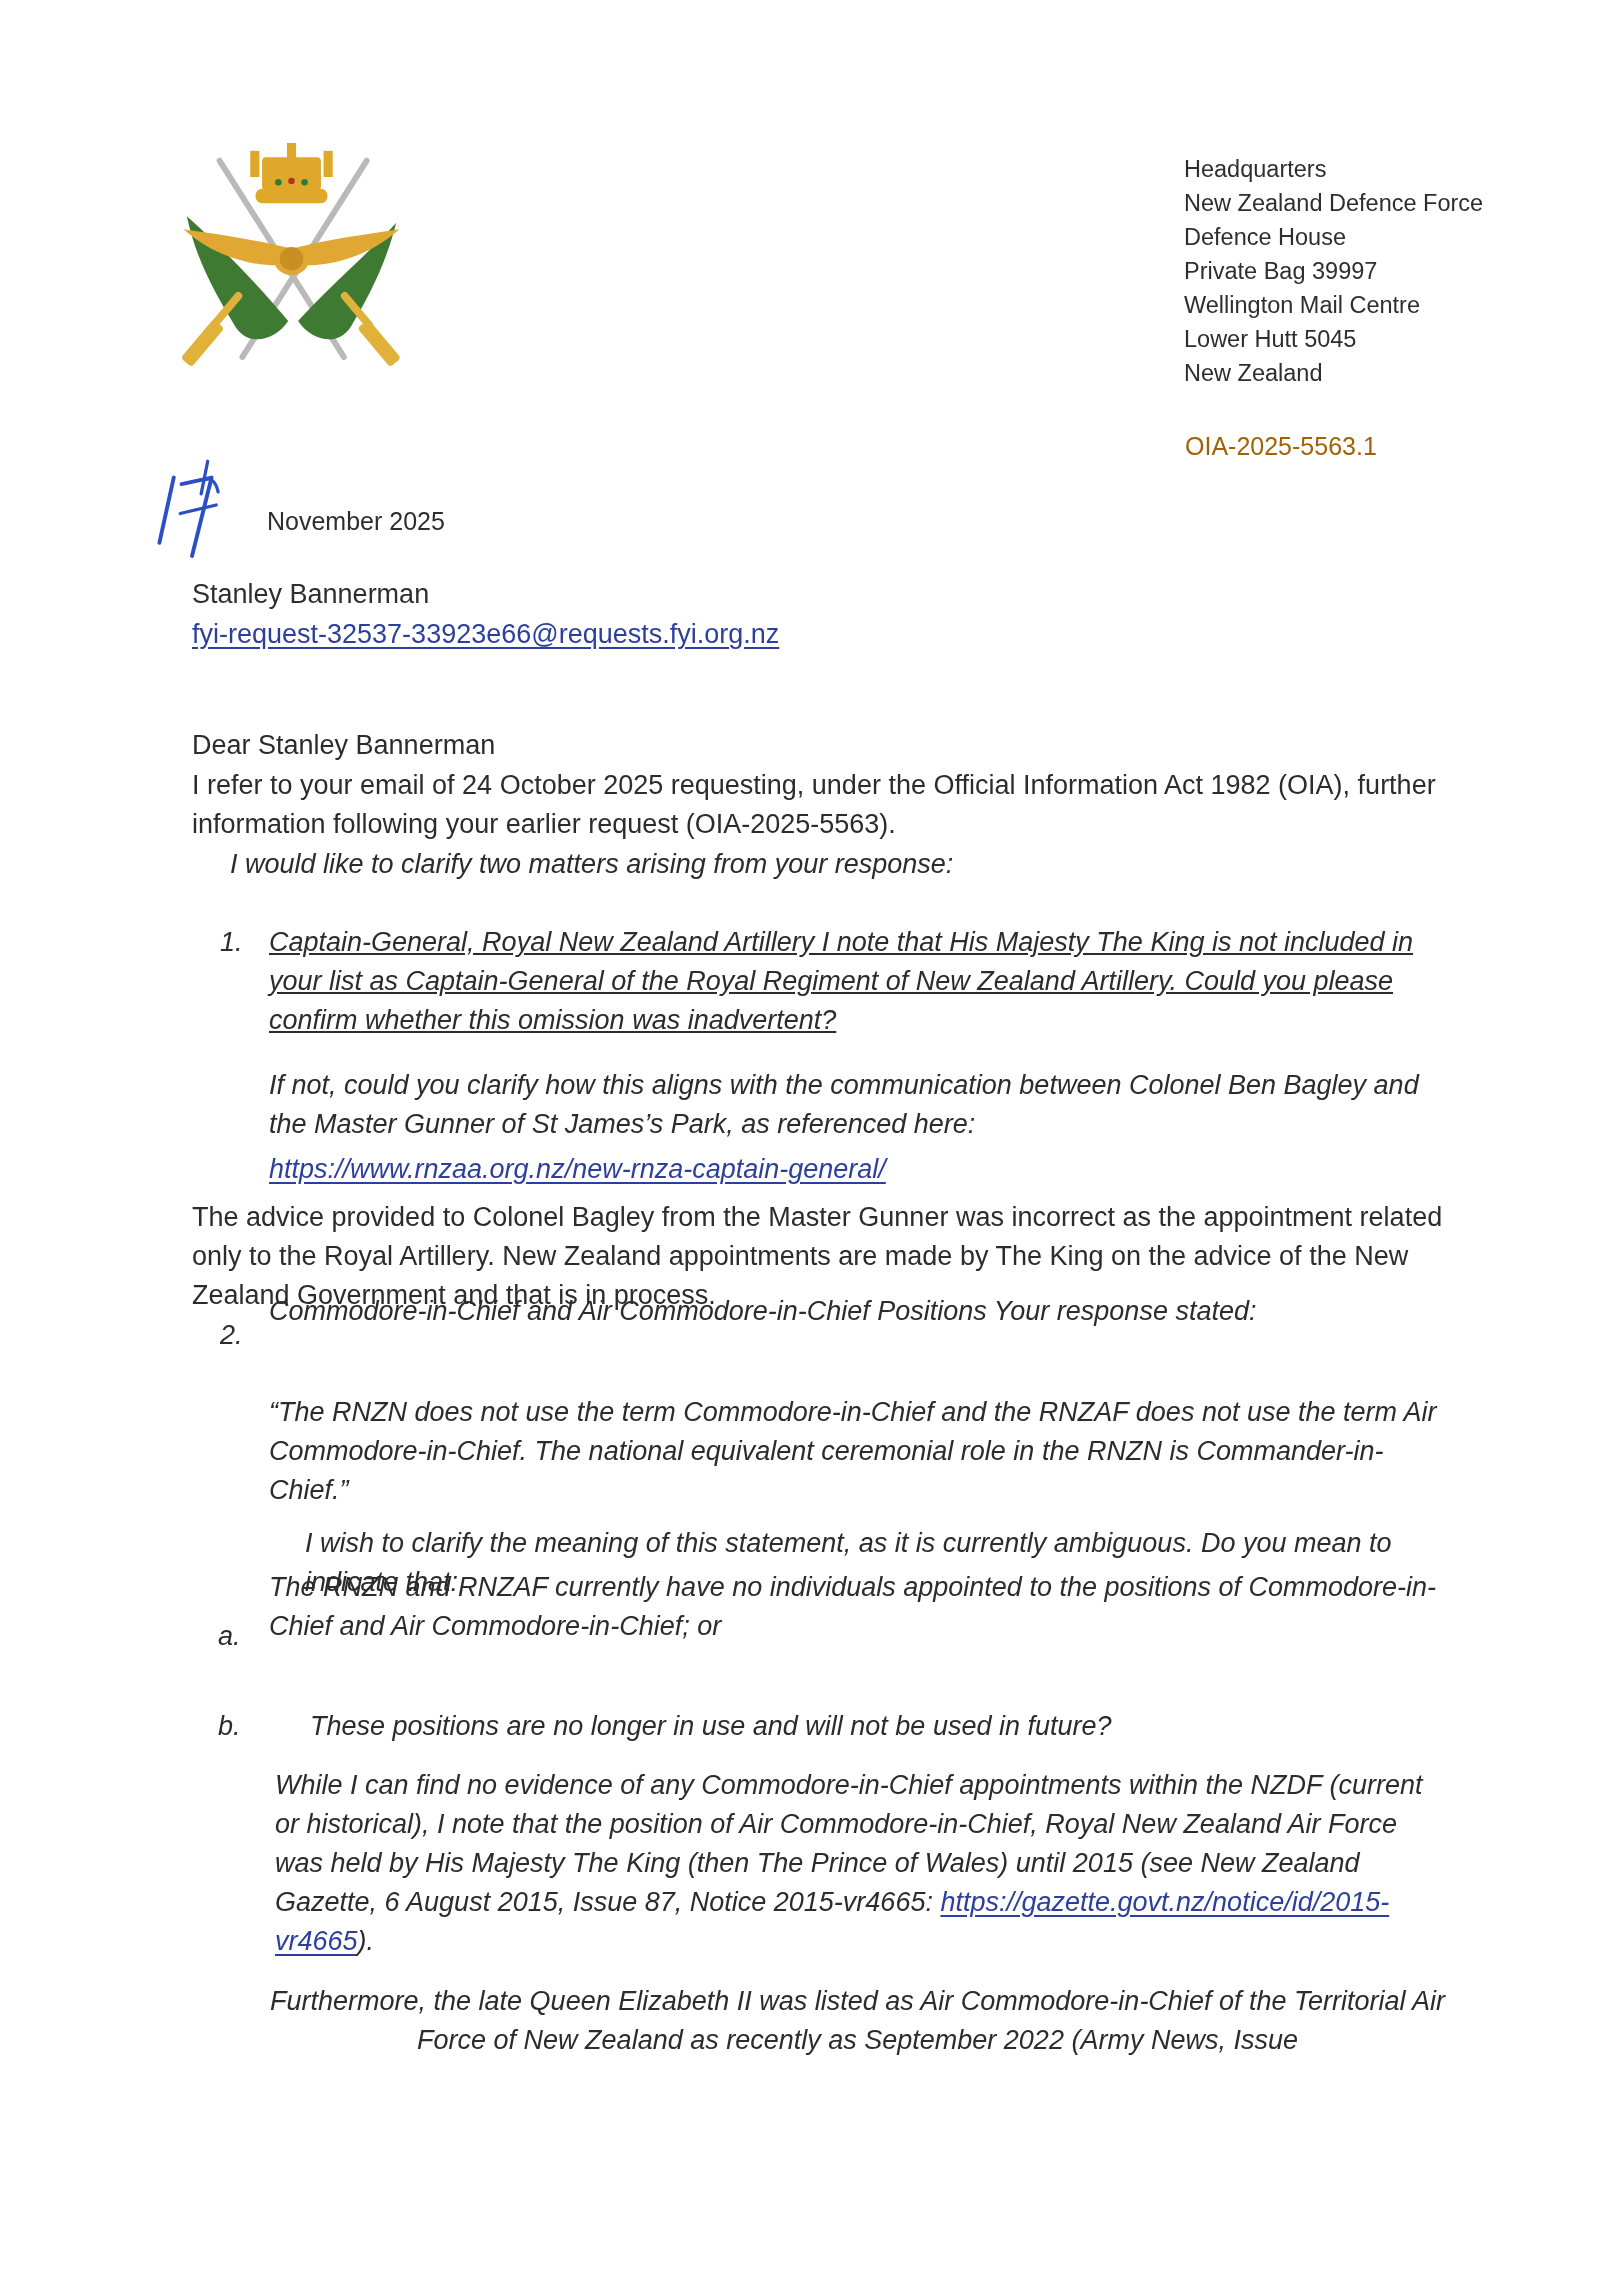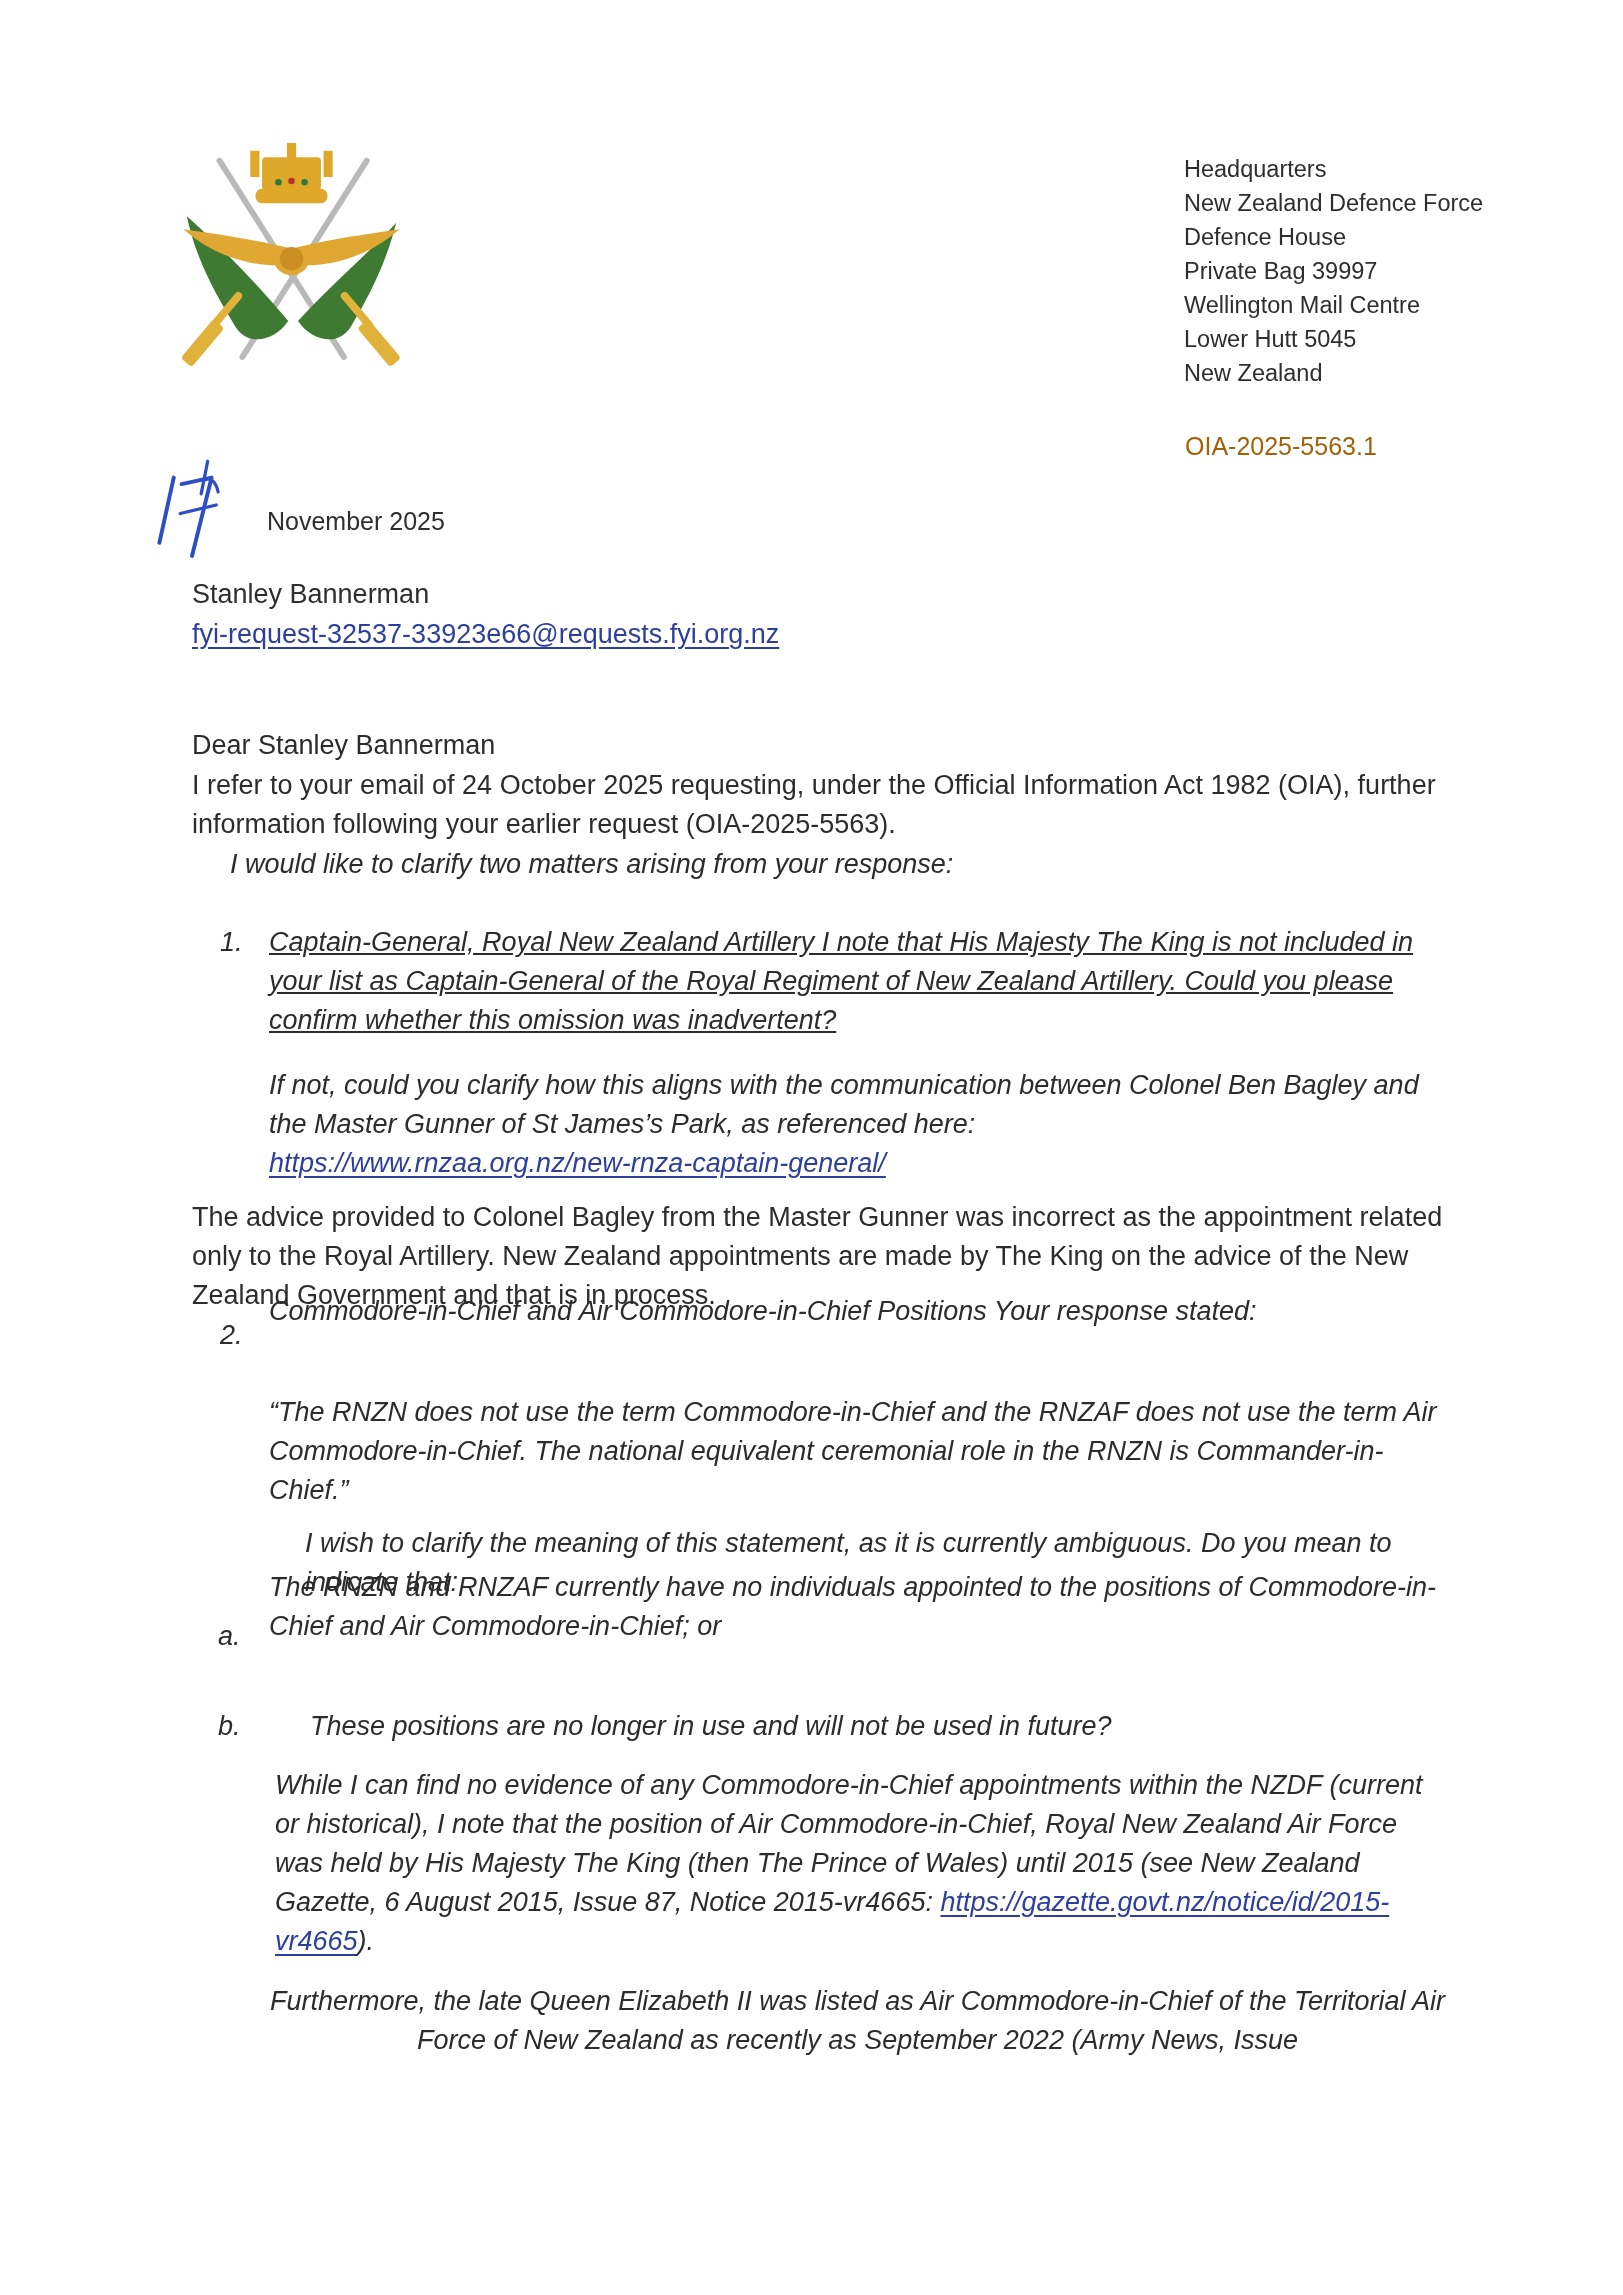--- a/index.html
+++ b/index.html
@@ -15,21 +15,21 @@
   .ref { left: 1185px; top: 432px; font-size: 25px; color: #a16207; }
   .handdate { left: 154px; top: 458px; width: 157px; height: 111px; }
   .date { left: 267px; top: 507px; font-size: 25px; color: #2e2e2e; }
   .recip-name { left: 192px; top: 579px; font-size: 27px; color: #2e2e2e; }
   .recip-email { left: 192px; top: 619px; font-size: 27px; color: #2c3f9c; text-decoration: underline; text-underline-offset: 3.9px; }
   .body-text { font-size: 27px; line-height: 39px; color: #2c2c2c; }
   .para { position: absolute; left: 192px; width: 1256px; }
   .ital { font-style: italic; }
   .indent { left: 269px; width: 1177px; }
   .listnum { position: absolute; font-style: italic; font-size: 27px; color: #2c2c2c; }
-  .link { color: #2c3f9c; text-decoration: underline; text-underline-offset: 3.9px; }
+  .link { color: #2c3f9c; text-decoration: underline; text-underline-offset: 3.9px; margin-top: 6px; }
 </style>
 </head>
 <body>
 
 <svg class="abs crest" viewBox="0 0 350 380">
 
   <line x1="65" y1="45" x2="255" y2="345" stroke="#b9b9b9" stroke-width="9" stroke-linecap="round"></line>
   <line x1="290" y1="45" x2="100" y2="345" stroke="#b9b9b9" stroke-width="9" stroke-linecap="round"></line>
 
   <path d="M15 130 C60 170 120 230 170 290 C150 320 110 330 90 300 C60 250 30 200 15 130 Z" fill="#3f7a33"></path>

